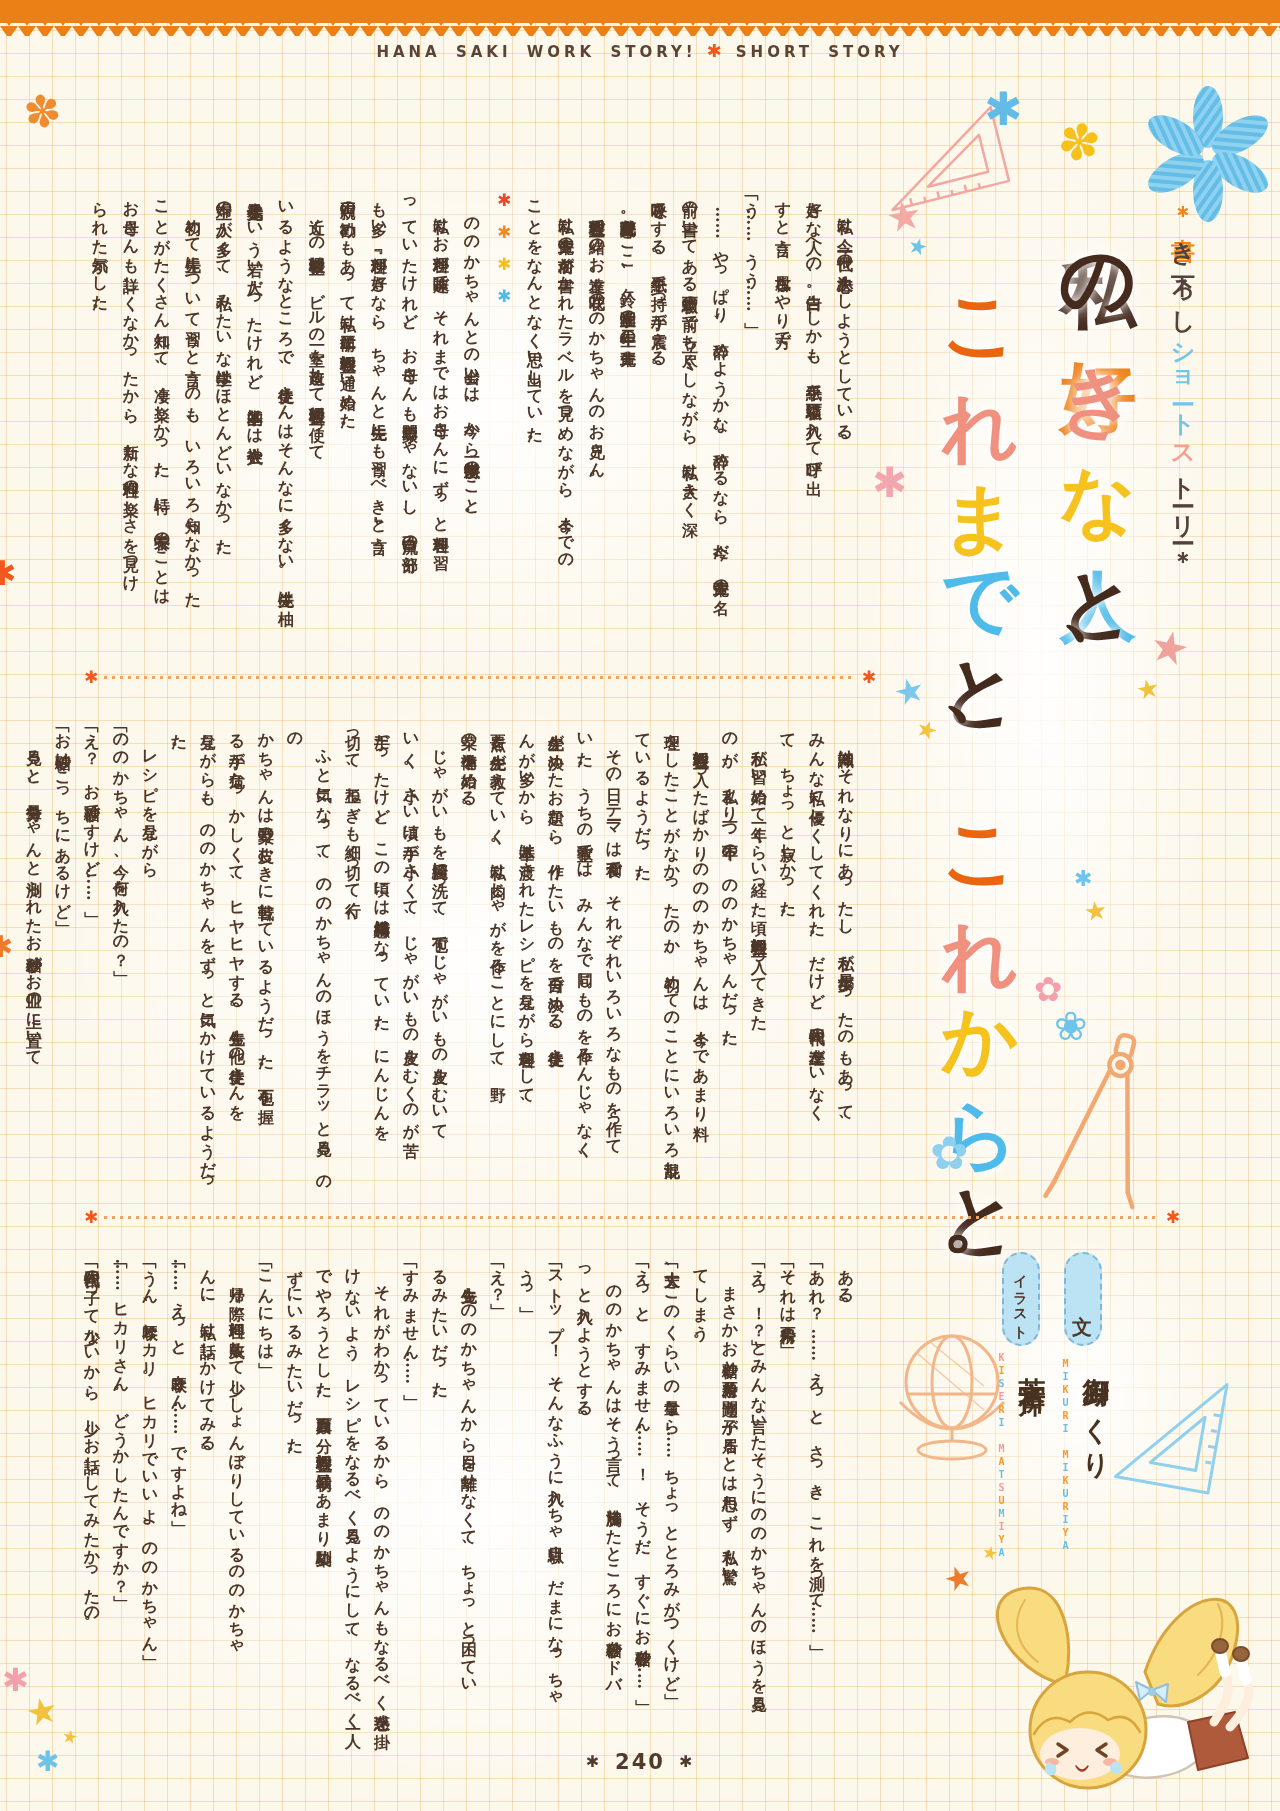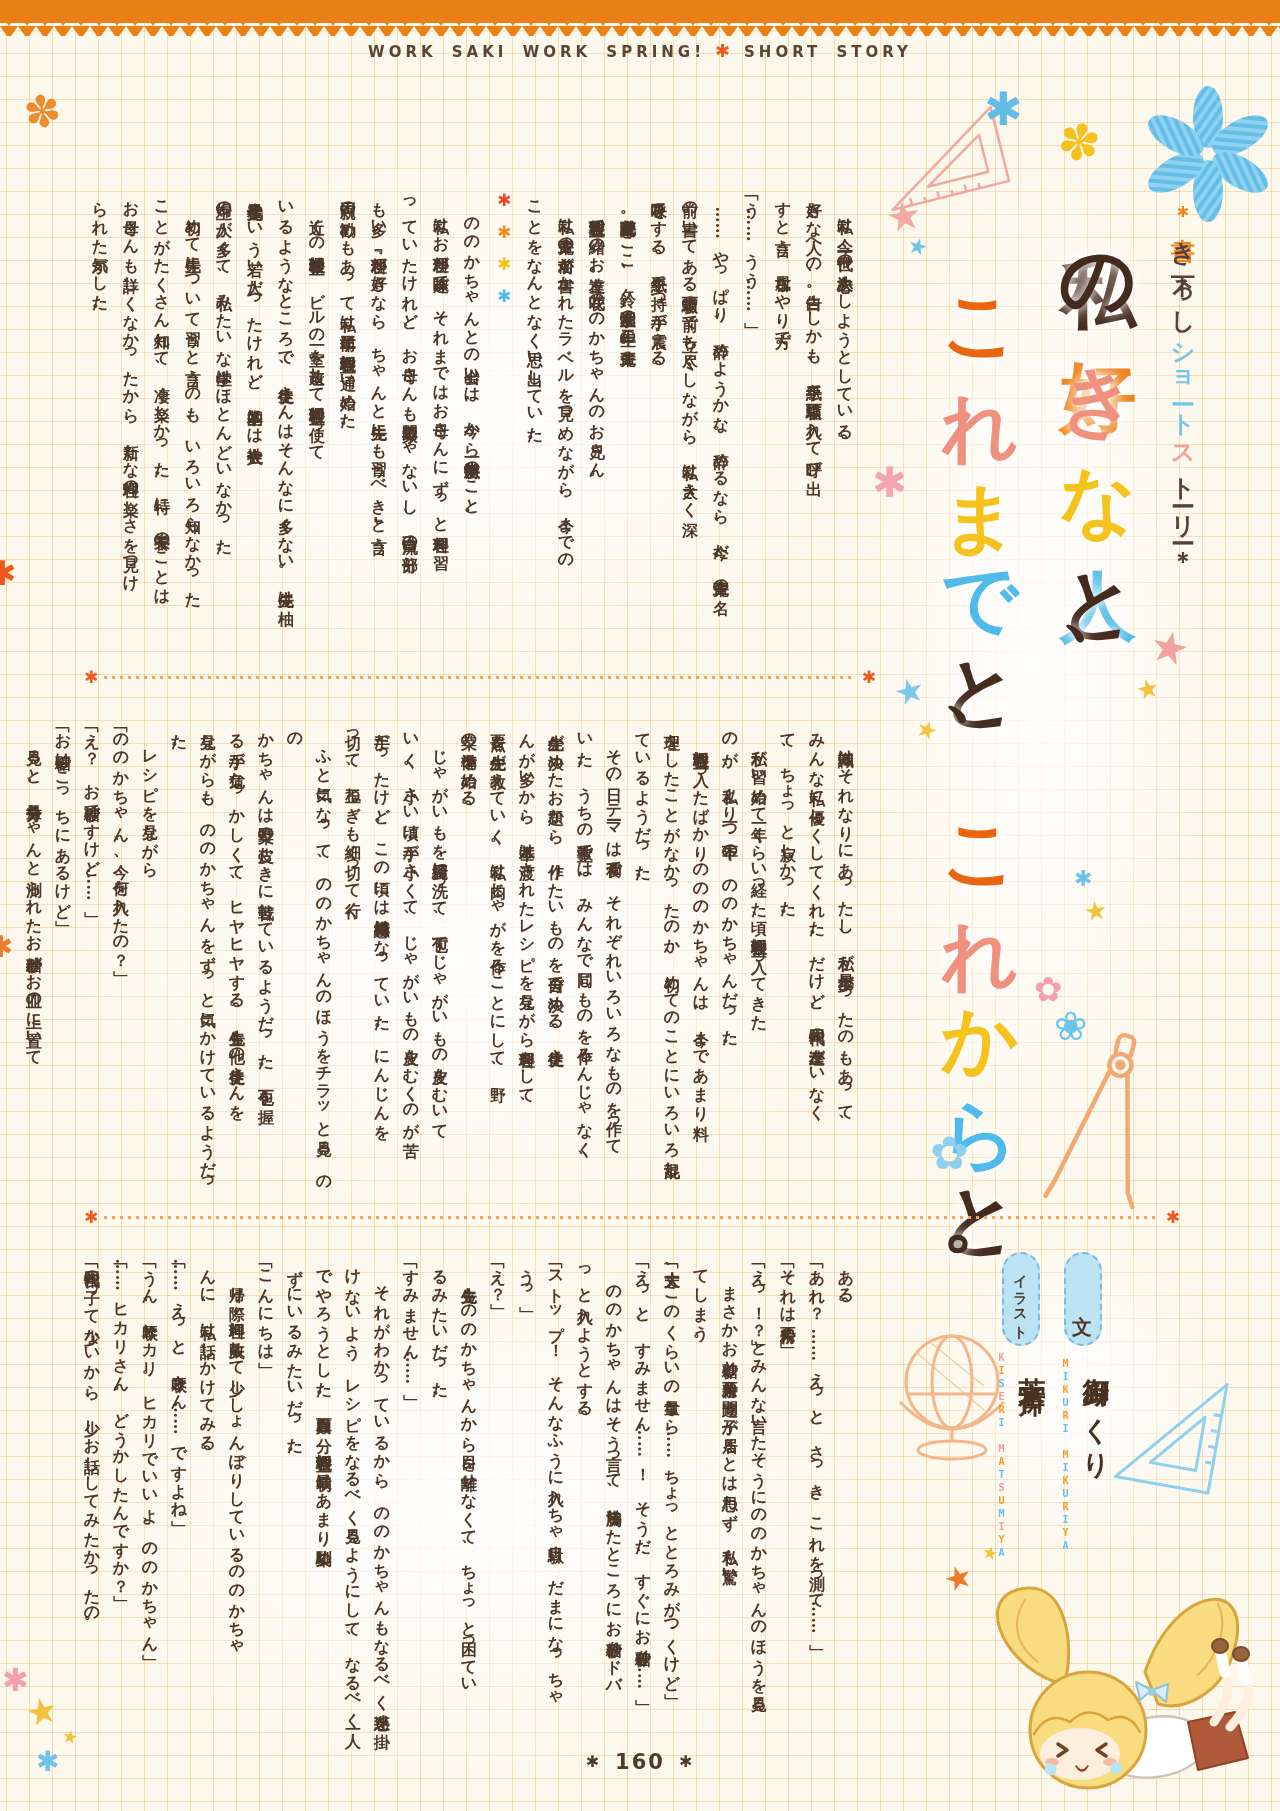--- a/index.html
+++ b/index.html
@@ -105,21 +105,21 @@
   <defs>
     <pattern id="zz" width="18" height="13" patternUnits="userSpaceOnUse">
       <path d="M0 0 L9 13 L18 0 Z" fill="#ea8016"></path>
     </pattern>
   </defs>
   <rect width="1280" height="23" fill="#ea8016"></rect>
   <rect y="23" width="1280" height="13" fill="url(#zz)"></rect>
 </svg>
 
 <div id="header-line">
-  <span>WORK SAKI WORK SPRING!</span><span class="hstar">✱</span><span>SHORT STORY</span>
+  <span>HANA SAKI WORK STORY!</span><span class="hstar">✱</span><span>SHORT STORY</span>
 </div>
 
 <svg class="svgdec" style="left:1138px;top:84px;" width="140" height="140" viewBox="0 0 140 140">
   <defs>
     <pattern id="bs" width="8" height="8" patternUnits="userSpaceOnUse" patternTransform="rotate(35)">
       <rect width="8" height="8" fill="#8ed2f0"></rect>
       <rect width="4" height="8" fill="#64bde6"></rect>
     </pattern>
   </defs>
   <g fill="url(#bs)">
@@ -307,21 +307,21 @@
 </div>
 <div id="pill-illustrator" class="pill">
   <span>イラスト</span>
 </div>
 <div id="name-writer" class="credit-name">御厨みくり</div>
 <div id="romaji-writer" class="credit-romaji"><span style="color: rgb(245, 155, 44);">M</span><span style="color: rgb(103, 192, 232);">I</span><span style="color: rgb(245, 155, 44);">K</span><span style="color: rgb(103, 192, 232);">U</span><span style="color: rgb(245, 155, 44);">R</span><span style="color: rgb(103, 192, 232);">I</span><span> </span><span style="color: rgb(245, 155, 44);">M</span><span style="color: rgb(103, 192, 232);">I</span><span style="color: rgb(245, 155, 44);">K</span><span style="color: rgb(103, 192, 232);">U</span><span style="color: rgb(245, 155, 44);">R</span><span style="color: rgb(103, 192, 232);">I</span><span style="color: rgb(245, 155, 44);">Y</span><span style="color: rgb(103, 192, 232);">A</span></div>
 <div id="name-illustrator" class="credit-name">茉宮祈芹</div>
 <div id="romaji-illustrator" class="credit-romaji"><span style="color: rgb(244, 154, 154);">K</span><span style="color: rgb(245, 155, 44);">I</span><span style="color: rgb(103, 192, 232);">S</span><span style="color: rgb(244, 154, 154);">E</span><span style="color: rgb(245, 155, 44);">R</span><span style="color: rgb(103, 192, 232);">I</span><span> </span><span style="color: rgb(244, 154, 154);">M</span><span style="color: rgb(245, 155, 44);">A</span><span style="color: rgb(103, 192, 232);">T</span><span style="color: rgb(244, 154, 154);">S</span><span style="color: rgb(245, 155, 44);">U</span><span style="color: rgb(103, 192, 232);">M</span><span style="color: rgb(244, 154, 154);">I</span><span style="color: rgb(245, 155, 44);">Y</span><span style="color: rgb(103, 192, 232);">A</span></div>
 
 <div id="page-number">
-  <span class="pstar">✱</span><span>160</span><span class="pstar">✱</span>
+  <span class="pstar">✱</span><span>240</span><span class="pstar">✱</span>
 </div>
 
 <div id="decor-layer">
     <span class="dec" style="left: 24px; top: 90px; font-size: 44px; color: rgb(239, 140, 48); transform: rotate(-10deg);">✽</span>
     <span class="dec" style="left: 984px; top: 86px; font-size: 46px; color: rgb(99, 188, 232); transform: rotate(0deg);">✱</span>
     <span class="dec" style="left: 1058px; top: 118px; font-size: 50px; color: rgb(246, 192, 29); transform: rotate(12deg);">✽</span>
     <span class="dec" style="left: 886px; top: 196px; font-size: 40px; color: rgb(244, 169, 162); transform: rotate(-10deg);">★</span>
     <span class="dec" style="left: 908px; top: 236px; font-size: 22px; color: rgb(108, 196, 234); transform: rotate(15deg);">★</span>
     <span class="dec" style="left: 872px; top: 462px; font-size: 42px; color: rgb(244, 166, 174); transform: rotate(0deg);">✱</span>
     <span class="dec" style="left: 1150px; top: 626px; font-size: 44px; color: rgb(240, 162, 156); transform: rotate(12deg);">★</span>

